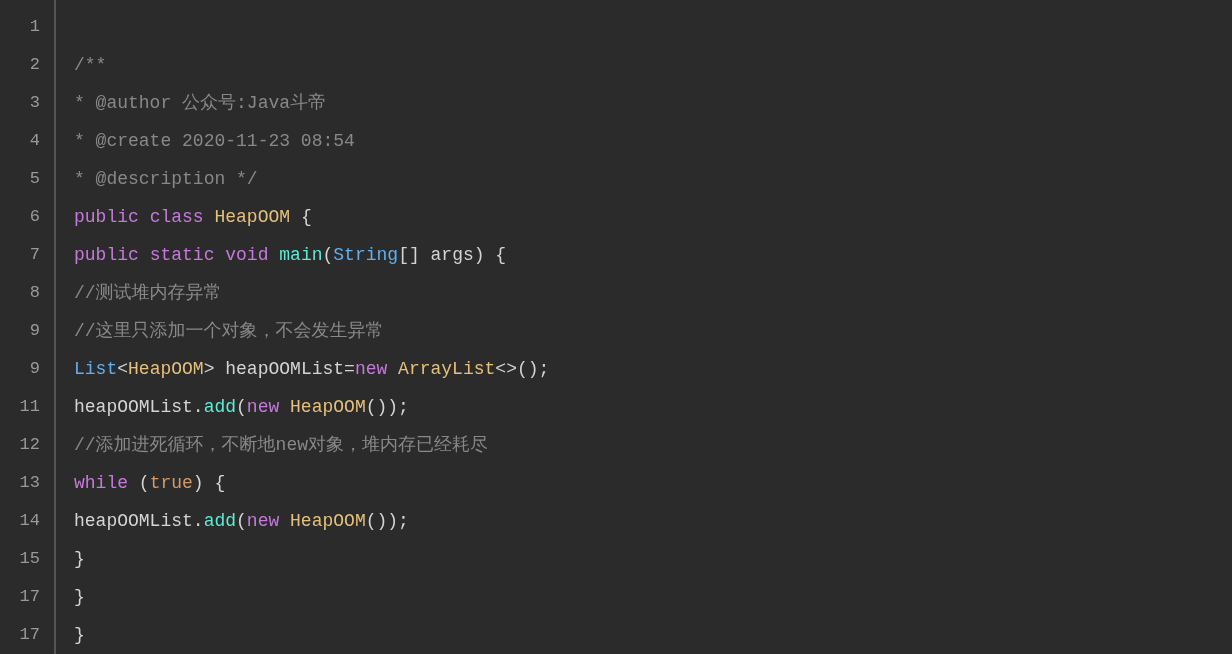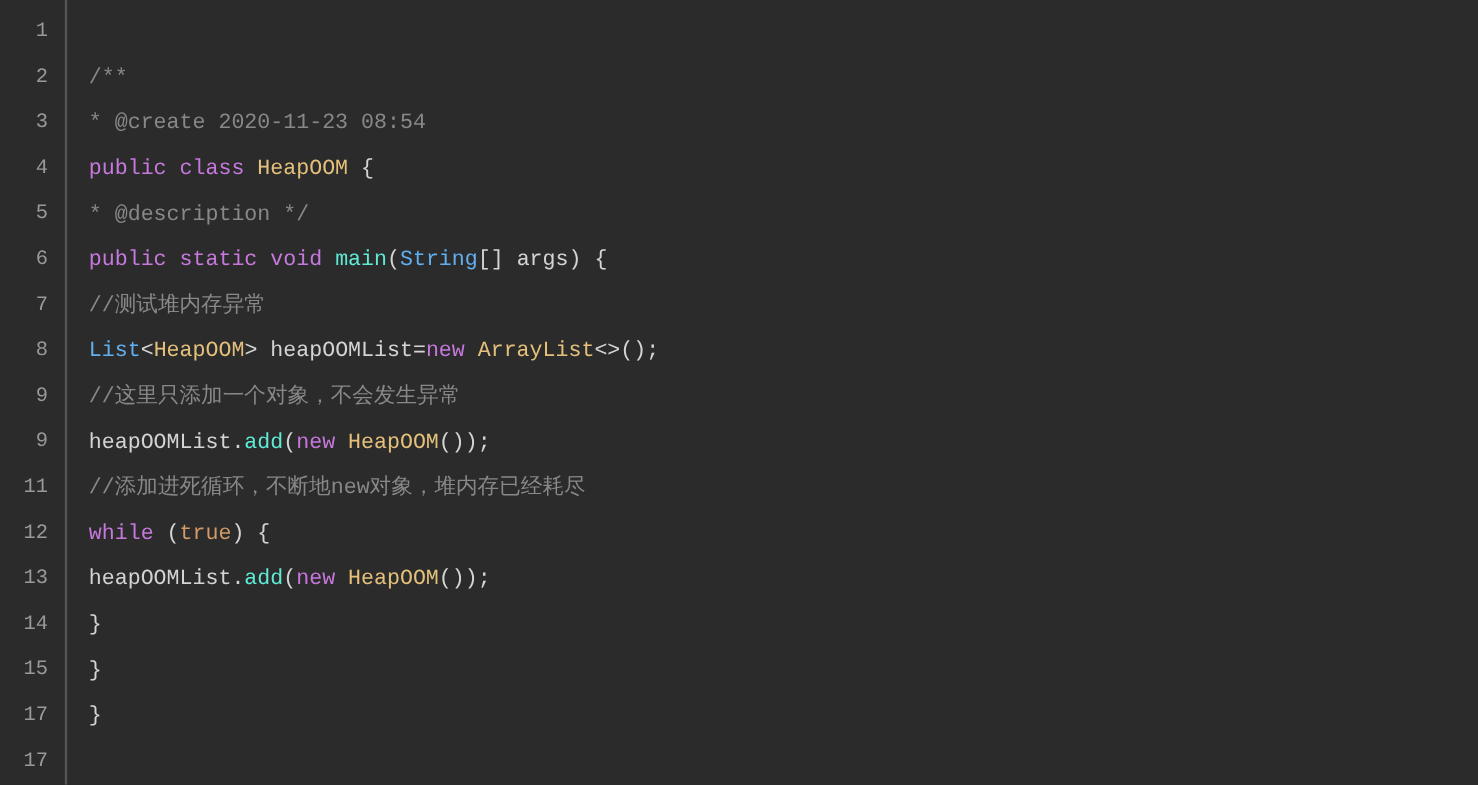--- a/index.html
+++ b/index.html
@@ -80,34 +80,35 @@
     <div class="line-number">15</div>
     <div class="line-number">17</div>
     <div class="line-number">17</div>
   </div>
 
   <div class="code-area">
     <div class="code-line"><span></span></div>
 
     <div class="code-line"><span class="tk-comment">/**</span></div>
 
+    <div class="code-line"><span class="tk-comment-star">* </span><span class="tk-comment">@author</span><span class="tk-comment"> 公众号:Java斗帝</span></div>
 
     <div class="code-line"><span class="tk-comment-star">* </span><span class="tk-comment">@create</span><span class="tk-comment"> 2020-11-23 08:54</span></div>
 
+    <div class="code-line"><span class="tk-comment-star">* </span><span class="tk-comment">@description</span><span class="tk-comment"> */</span></div>
+
     <div class="code-line"><span class="tk-keyword">public</span><span> </span><span class="tk-keyword">class</span><span> </span><span class="tk-class-name">HeapOOM</span><span> </span><span class="tk-brace">{</span></div>
-
-    <div class="code-line"><span class="tk-comment-star">* </span><span class="tk-comment">@description</span><span class="tk-comment"> */</span></div>
 
     <div class="code-line"><span class="tk-keyword">public</span><span> </span><span class="tk-keyword">static</span><span> </span><span class="tk-keyword">void</span><span> </span><span class="tk-method">main</span><span class="tk-paren">(</span><span class="tk-string-type">String</span><span class="tk-punc">[]</span><span class="tk-var"> args</span><span class="tk-paren">)</span><span class="tk-brace"> {</span></div>
 
     <div class="code-line"><span class="tk-comment">//测试堆内存异常</span></div>
 
+    <div class="code-line"><span class="tk-comment">//这里只添加一个对象，不会发生异常</span></div>
+
     <div class="code-line"><span class="tk-string-type">List</span><span class="tk-angle">&lt;</span><span class="tk-class-name">HeapOOM</span><span class="tk-angle">&gt;</span><span class="tk-var"> heapOOMList</span><span class="tk-punc">=</span><span class="tk-new">new</span><span class="tk-arraylist"> ArrayList</span><span class="tk-angle">&lt;&gt;</span><span class="tk-punc">();</span></div>
-
-    <div class="code-line"><span class="tk-comment">//这里只添加一个对象，不会发生异常</span></div>
 
     <div class="code-line"><span class="tk-var">heapOOMList</span><span class="tk-punc">.</span><span class="tk-method">add</span><span class="tk-paren">(</span><span class="tk-new">new</span><span class="tk-class-name"> HeapOOM</span><span class="tk-punc">());</span></div>
 
     <div class="code-line"><span class="tk-comment">//添加进死循环，不断地</span><span class="tk-comment">new</span><span class="tk-comment">对象，堆内存已经耗尽</span></div>
 
     <div class="code-line"><span class="tk-keyword">while</span><span class="tk-paren"> (</span><span class="tk-true">true</span><span class="tk-punc">) {</span></div>
 
     <div class="code-line"><span class="tk-var">heapOOMList</span><span class="tk-punc">.</span><span class="tk-method">add</span><span class="tk-paren">(</span><span class="tk-new">new</span><span class="tk-class-name"> HeapOOM</span><span class="tk-punc">());</span></div>
 
     <div class="code-line"><span class="tk-brace">}</span></div>

